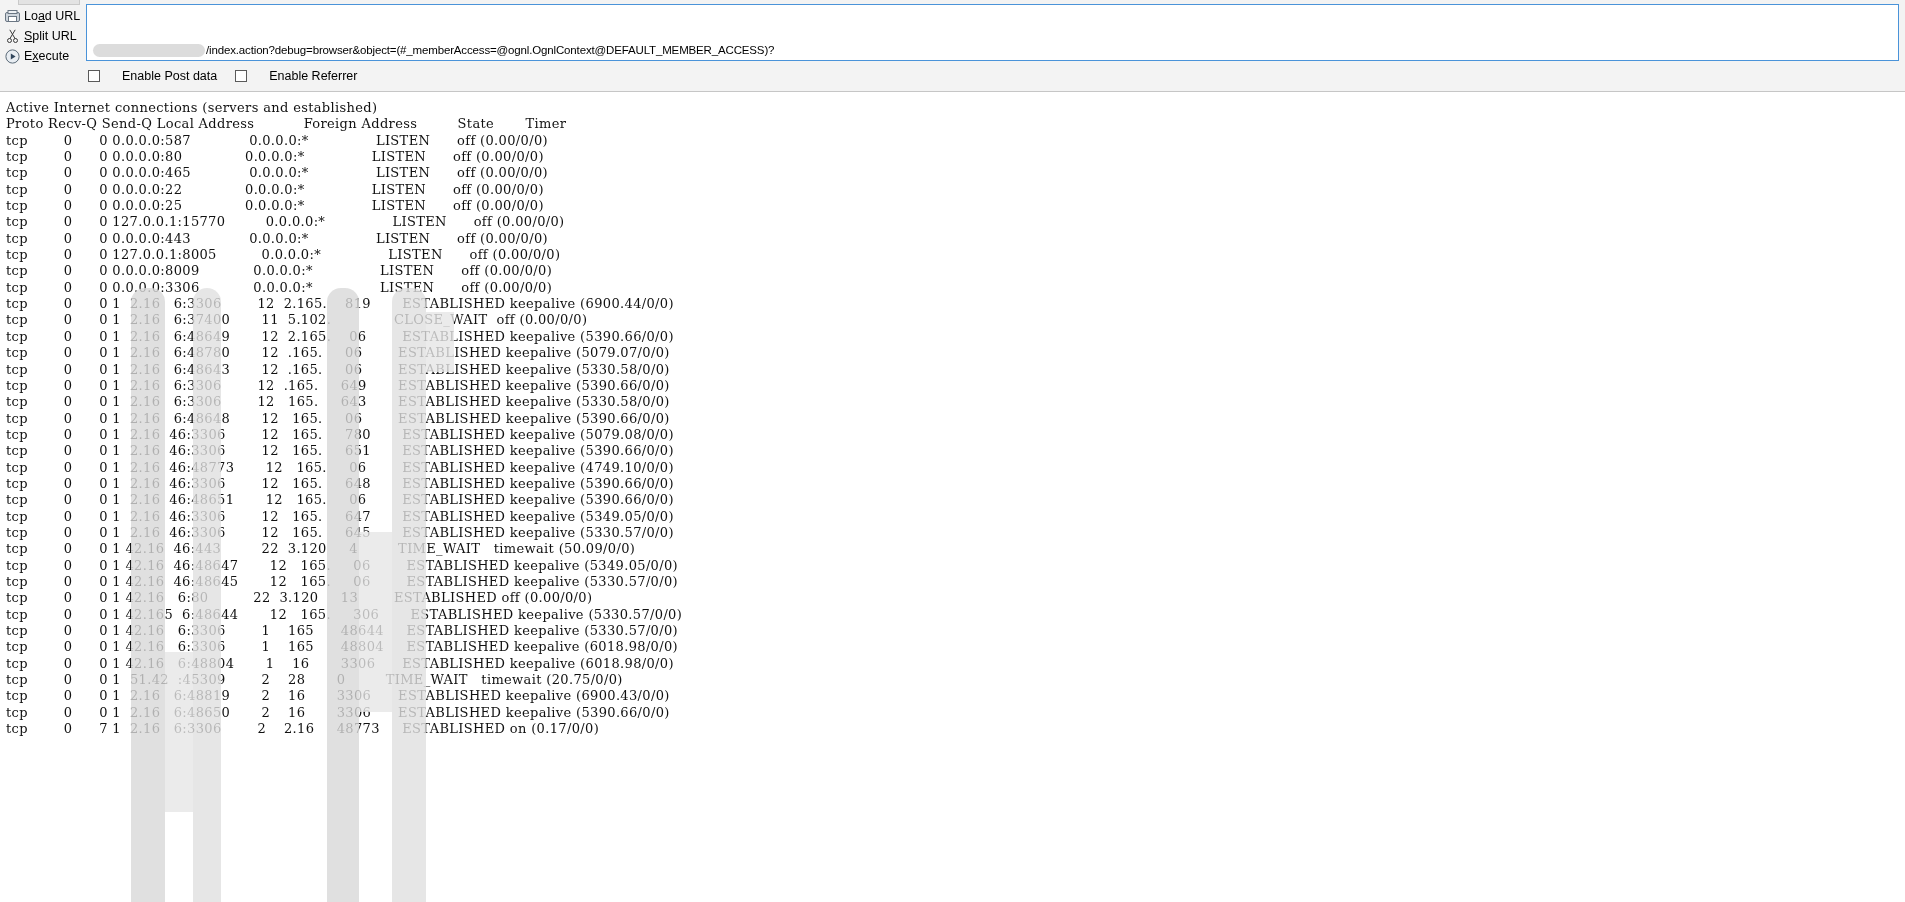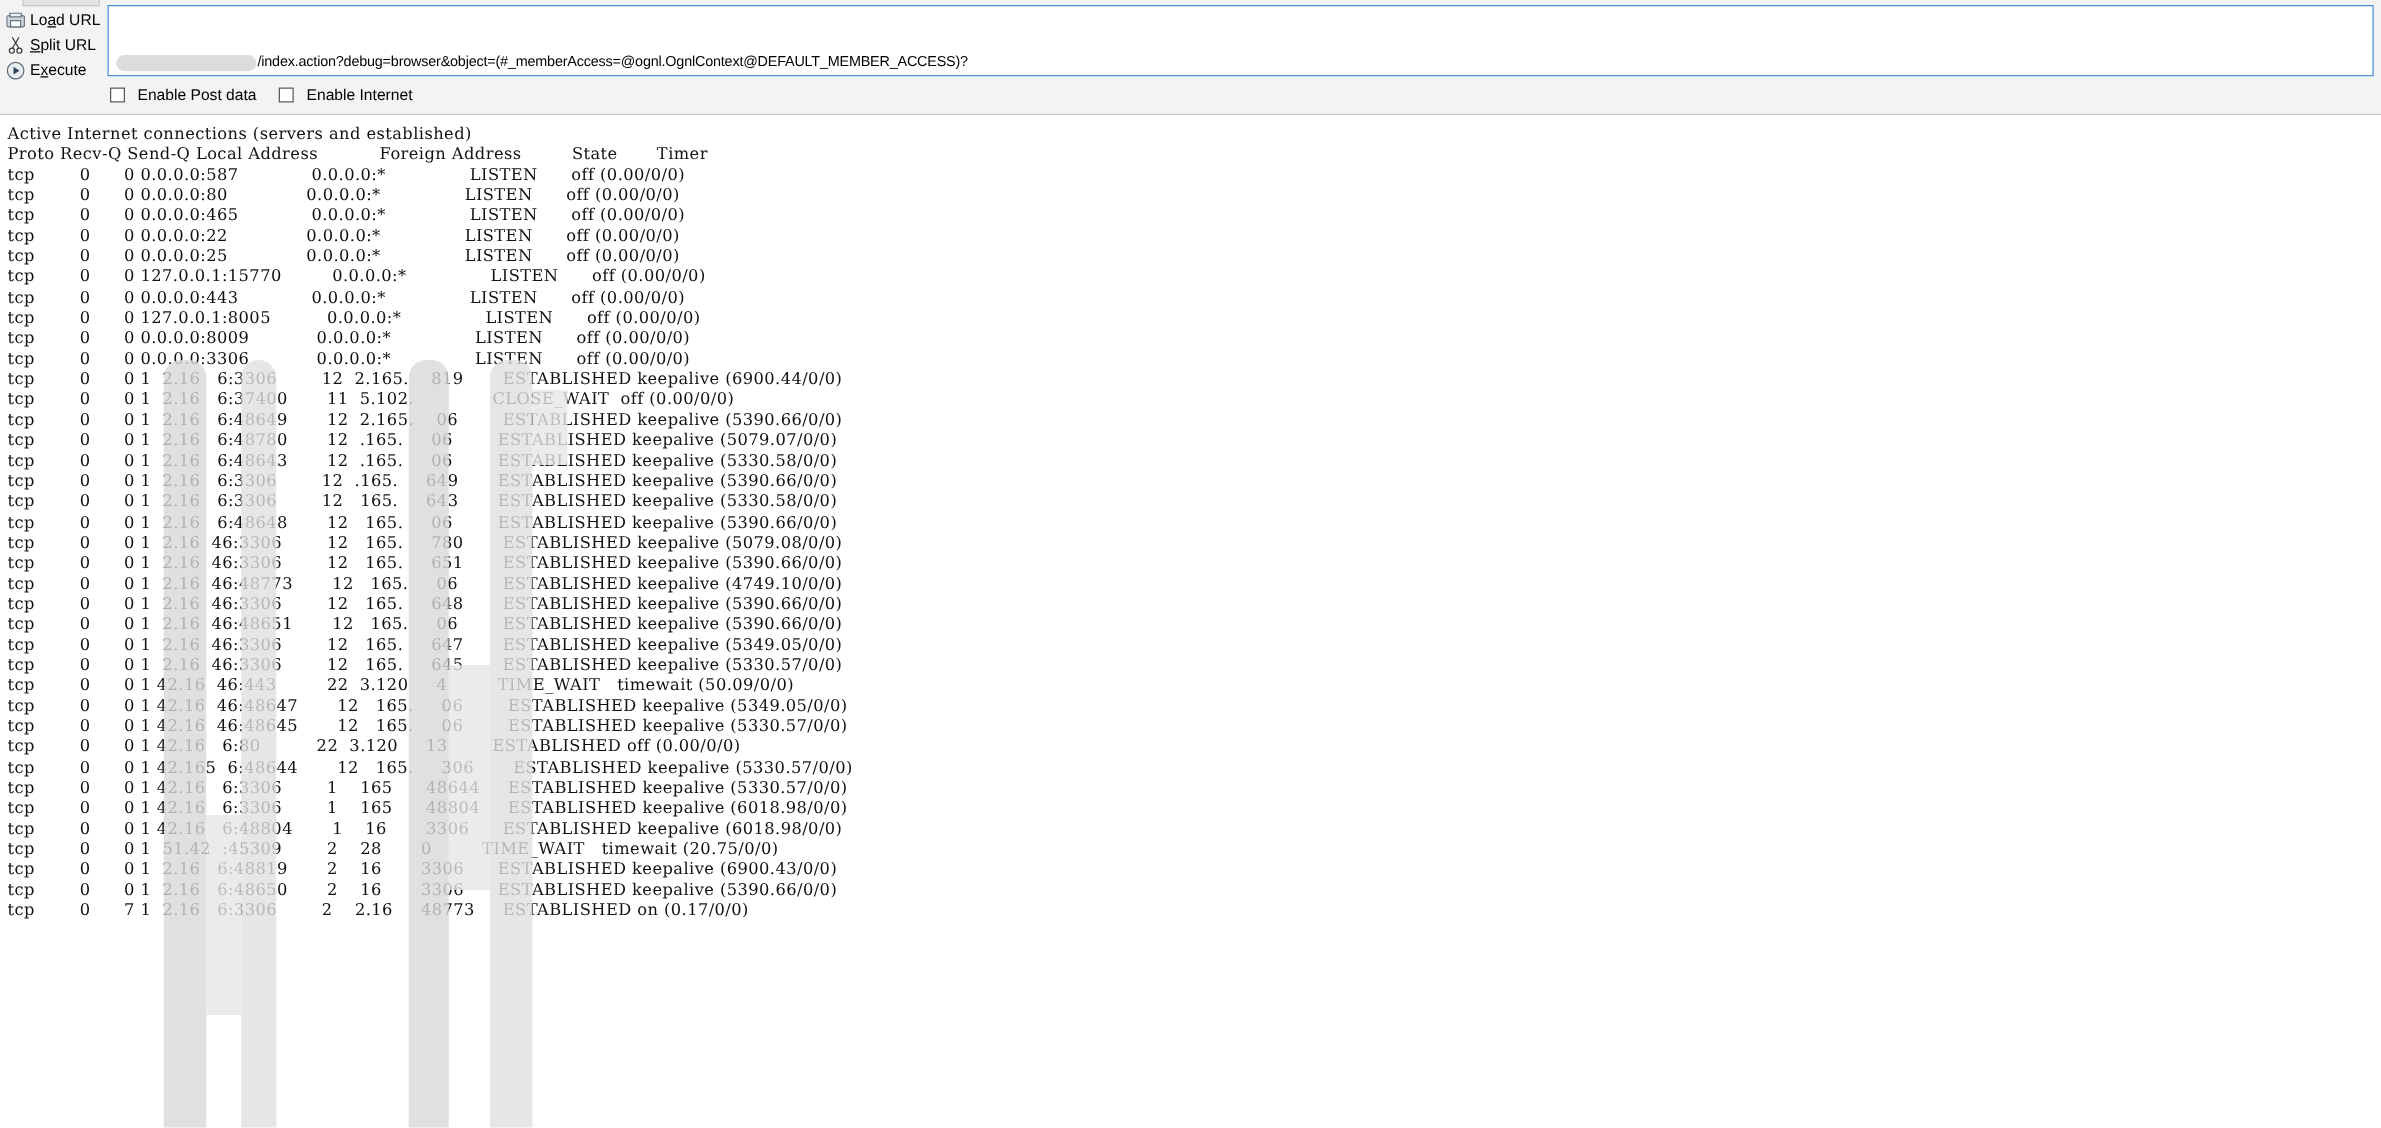--- a/index.html
+++ b/index.html
@@ -111,21 +111,21 @@
     position: absolute;
     left: 88px;
     top: 69px;
     display: flex;
     align-items: center;
     gap: 18px;
   }
   .hb-check {
     display: flex;
     align-items: center;
-    gap: 10px;
+    gap: 22px;
     cursor: default;
     justify-content: flex-end;
   }
   .hb-check .box {
     width: 12px;
     height: 12px;
     border: 1px solid #5a5a5a;
     background: #fff;
     box-sizing: border-box;
   }
@@ -218,21 +218,21 @@
     </div>
   </div>
 
   <div id="hb-checks">
     <label class="hb-check">
       <span class="box"></span>
       <span class="txt">Enable Post data</span>
     </label>
     <label class="hb-check">
       <span class="box"></span>
-      <span class="txt">Enable Internet</span>
+      <span class="txt">Enable Referrer</span>
     </label>
   </div>
 </div>
 
 <div id="output">
   <pre id="netstat"><span class="ln">Active Internet connections (servers and established)</span><span class="ln">Proto Recv-Q Send-Q Local Address           Foreign Address         State       Timer</span><span class="ln">tcp        0      0 0.0.0.0:587             0.0.0.0:*               LISTEN      off (0.00/0/0)</span><span class="ln">tcp        0      0 0.0.0.0:80              0.0.0.0:*               LISTEN      off (0.00/0/0)</span><span class="ln">tcp        0      0 0.0.0.0:465             0.0.0.0:*               LISTEN      off (0.00/0/0)</span><span class="ln">tcp        0      0 0.0.0.0:22              0.0.0.0:*               LISTEN      off (0.00/0/0)</span><span class="ln">tcp        0      0 0.0.0.0:25              0.0.0.0:*               LISTEN      off (0.00/0/0)</span><span class="ln">tcp        0      0 127.0.0.1:15770         0.0.0.0:*               LISTEN      off (0.00/0/0)</span><span class="ln">tcp        0      0 0.0.0.0:443             0.0.0.0:*               LISTEN      off (0.00/0/0)</span><span class="ln">tcp        0      0 127.0.0.1:8005          0.0.0.0:*               LISTEN      off (0.00/0/0)</span><span class="ln">tcp        0      0 0.0.0.0:8009            0.0.0.0:*               LISTEN      off (0.00/0/0)</span><span class="ln">tcp        0      0 0.0.0.0:3306            0.0.0.0:*               LISTEN      off (0.00/0/0)</span><span class="ln">tcp        0      0 1  2.16   6:3306        12  2.165.    819       ESTABLISHED keepalive (6900.44/0/0)</span><span class="ln">tcp        0      0 1  2.16   6:37400       11  5.102.              CLOSE_WAIT  off (0.00/0/0)</span><span class="ln">tcp        0      0 1  2.16   6:48649       12  2.165.    06        ESTABLISHED keepalive (5390.66/0/0)</span><span class="ln">tcp        0      0 1  2.16   6:48780       12  .165.     06        ESTABLISHED keepalive (5079.07/0/0)</span><span class="ln">tcp        0      0 1  2.16   6:48643       12  .165.     06        ESTABLISHED keepalive (5330.58/0/0)</span><span class="ln">tcp        0      0 1  2.16   6:3306        12  .165.     649       ESTABLISHED keepalive (5390.66/0/0)</span><span class="ln">tcp        0      0 1  2.16   6:3306        12   165.     643       ESTABLISHED keepalive (5330.58/0/0)</span><span class="ln">tcp        0      0 1  2.16   6:48648       12   165.     06        ESTABLISHED keepalive (5390.66/0/0)</span><span class="ln">tcp        0      0 1  2.16  46:3306        12   165.     780       ESTABLISHED keepalive (5079.08/0/0)</span><span class="ln">tcp        0      0 1  2.16  46:3306        12   165.     651       ESTABLISHED keepalive (5390.66/0/0)</span><span class="ln">tcp        0      0 1  2.16  46:48773       12   165.     06        ESTABLISHED keepalive (4749.10/0/0)</span><span class="ln">tcp        0      0 1  2.16  46:3306        12   165.     648       ESTABLISHED keepalive (5390.66/0/0)</span><span class="ln">tcp        0      0 1  2.16  46:48651       12   165.     06        ESTABLISHED keepalive (5390.66/0/0)</span><span class="ln">tcp        0      0 1  2.16  46:3306        12   165.     647       ESTABLISHED keepalive (5349.05/0/0)</span><span class="ln">tcp        0      0 1  2.16  46:3306        12   165.     645       ESTABLISHED keepalive (5330.57/0/0)</span><span class="ln">tcp        0      0 1 42.16  46:443         22  3.120     4         TIME_WAIT   timewait (50.09/0/0)</span><span class="ln">tcp        0      0 1 42.16  46:48647       12   165.     06        ESTABLISHED keepalive (5349.05/0/0)</span><span class="ln">tcp        0      0 1 42.16  46:48645       12   165.     06        ESTABLISHED keepalive (5330.57/0/0)</span><span class="ln">tcp        0      0 1 42.16   6:80          22  3.120     13        ESTABLISHED off (0.00/0/0)</span><span class="ln">tcp        0      0 1 42.165  6:48644       12   165.     306       ESTABLISHED keepalive (5330.57/0/0)</span><span class="ln">tcp        0      0 1 42.16   6:3306        1    165      48644     ESTABLISHED keepalive (5330.57/0/0)</span><span class="ln">tcp        0      0 1 42.16   6:3306        1    165      48804     ESTABLISHED keepalive (6018.98/0/0)</span><span class="ln">tcp        0      0 1 42.16   6:48804       1    16       3306      ESTABLISHED keepalive (6018.98/0/0)</span><span class="ln">tcp        0      0 1  51.42  :45309        2    28       0         TIME_WAIT   timewait (20.75/0/0)</span><span class="ln">tcp        0      0 1  2.16   6:48819       2    16       3306      ESTABLISHED keepalive (6900.43/0/0)</span><span class="ln">tcp        0      0 1  2.16   6:48650       2    16       3306      ESTABLISHED keepalive (5390.66/0/0)</span><span class="ln">tcp        0      7 1  2.16   6:3306        2    2.16     48773     ESTABLISHED on (0.17/0/0)</span></pre>
 
   <div class="redact r-round" style="left:131px; top:196px; width:34px; height:715px;"></div>
   <div class="redact r-round r-soft" style="left:193px; top:196px; width:28px; height:715px;"></div>
   <div class="redact r-round" style="left:327px; top:196px; width:32px; height:715px;"></div>

